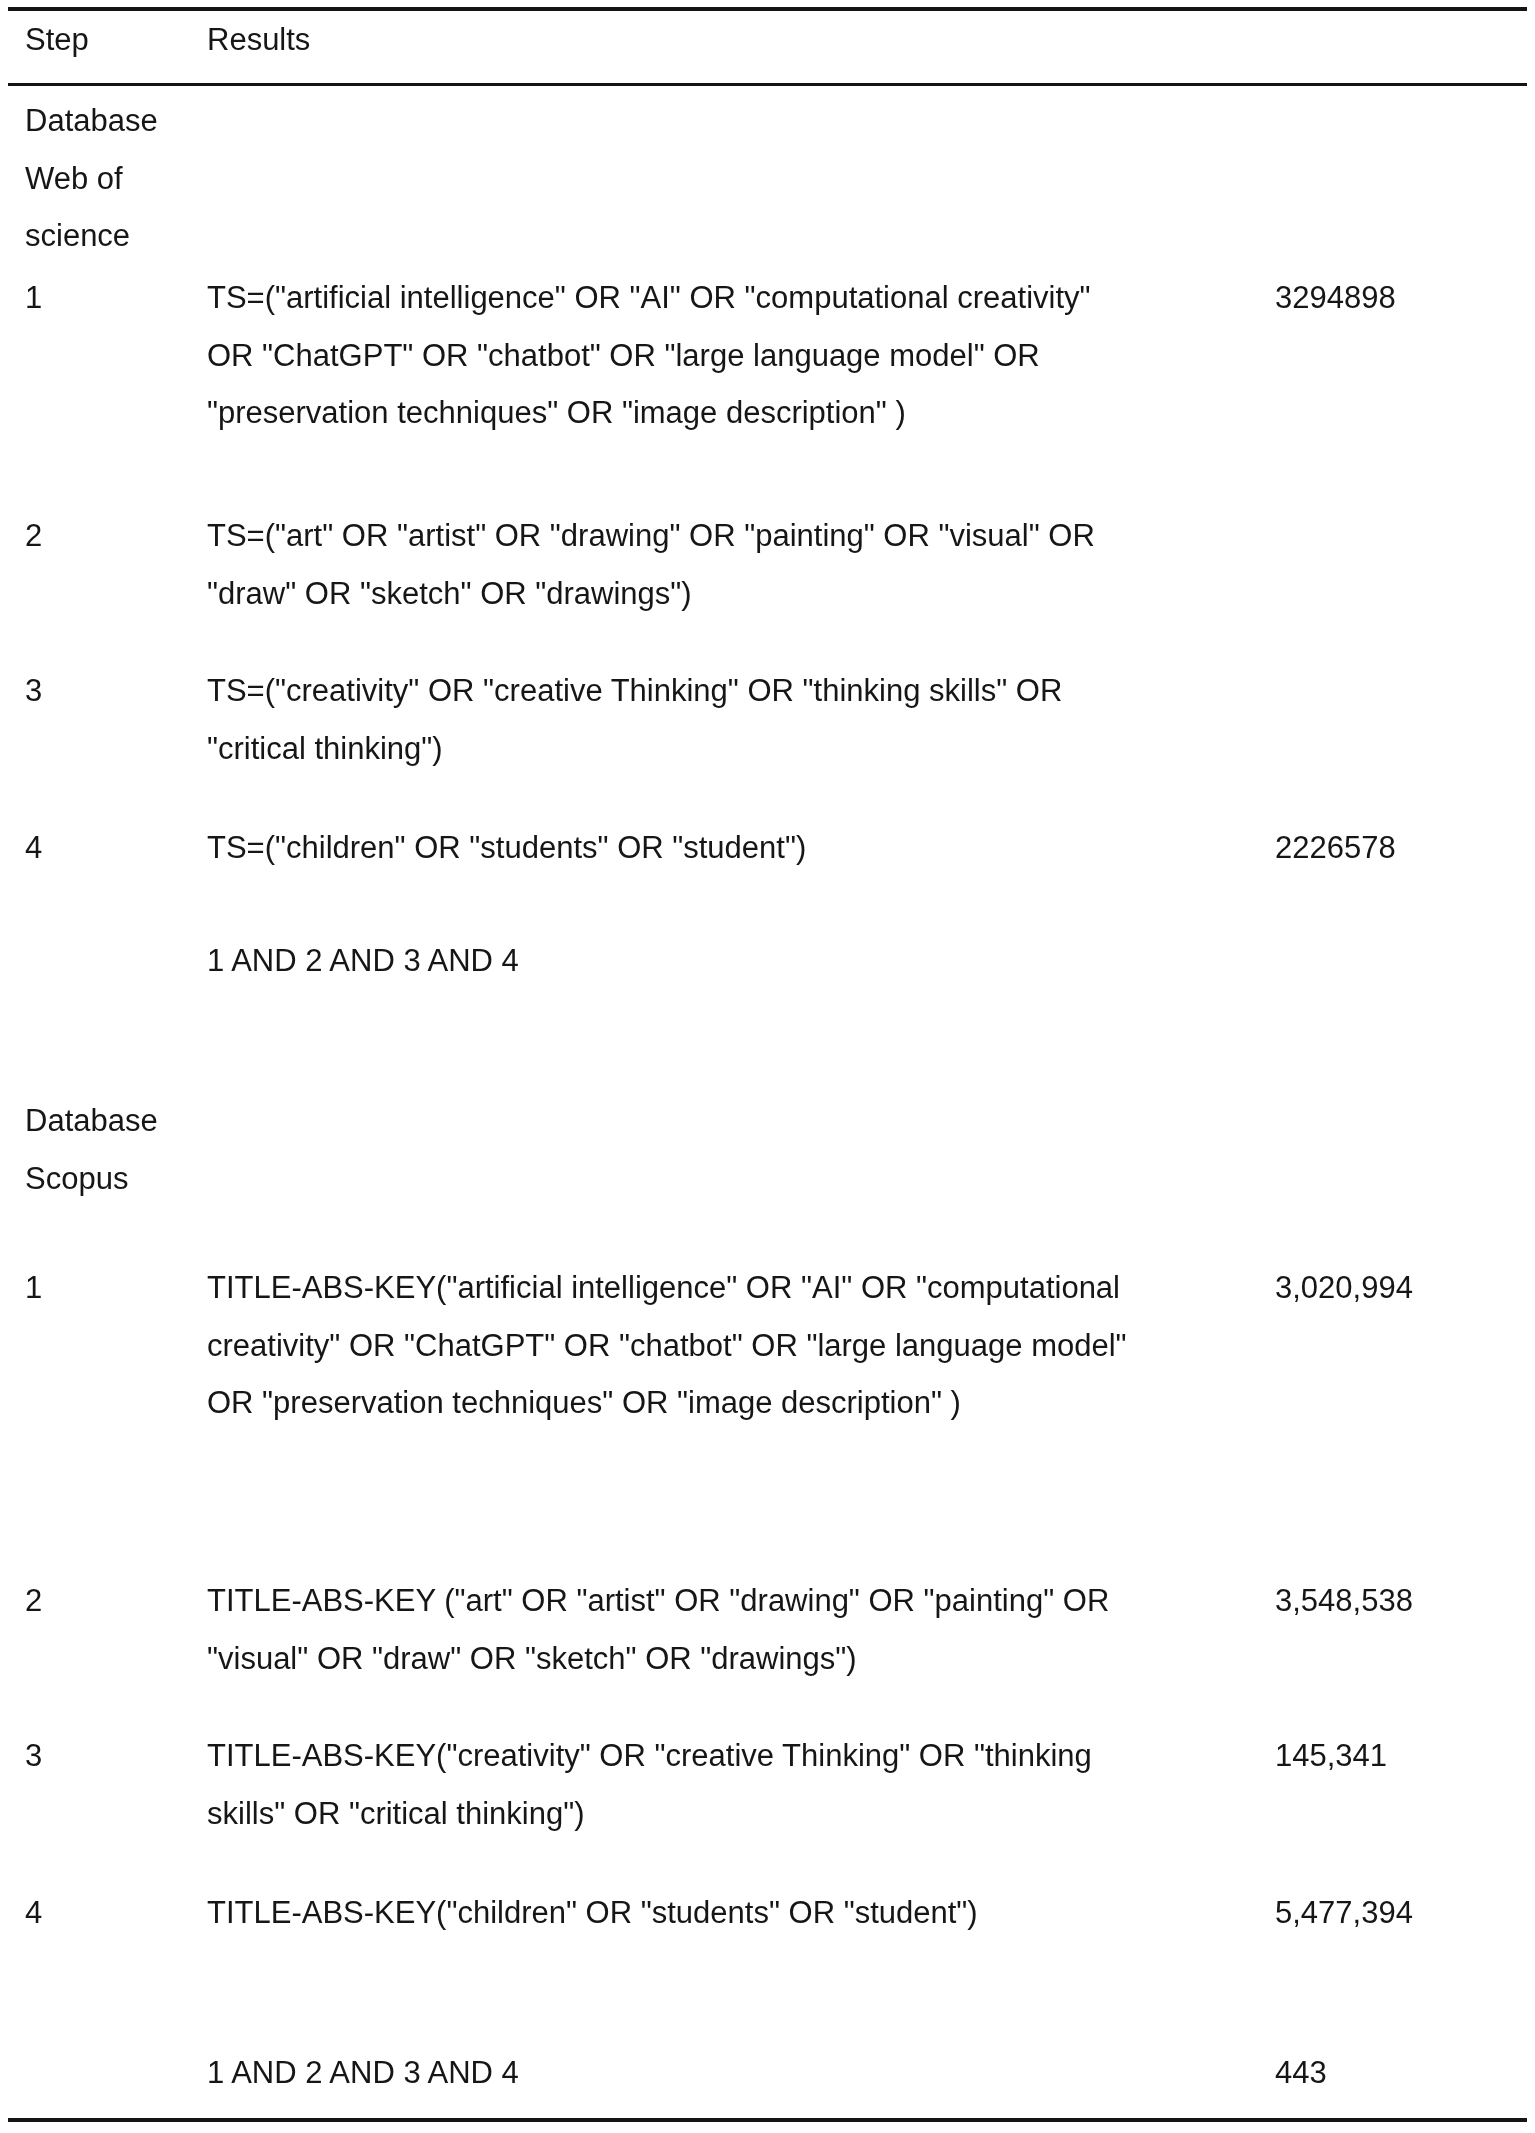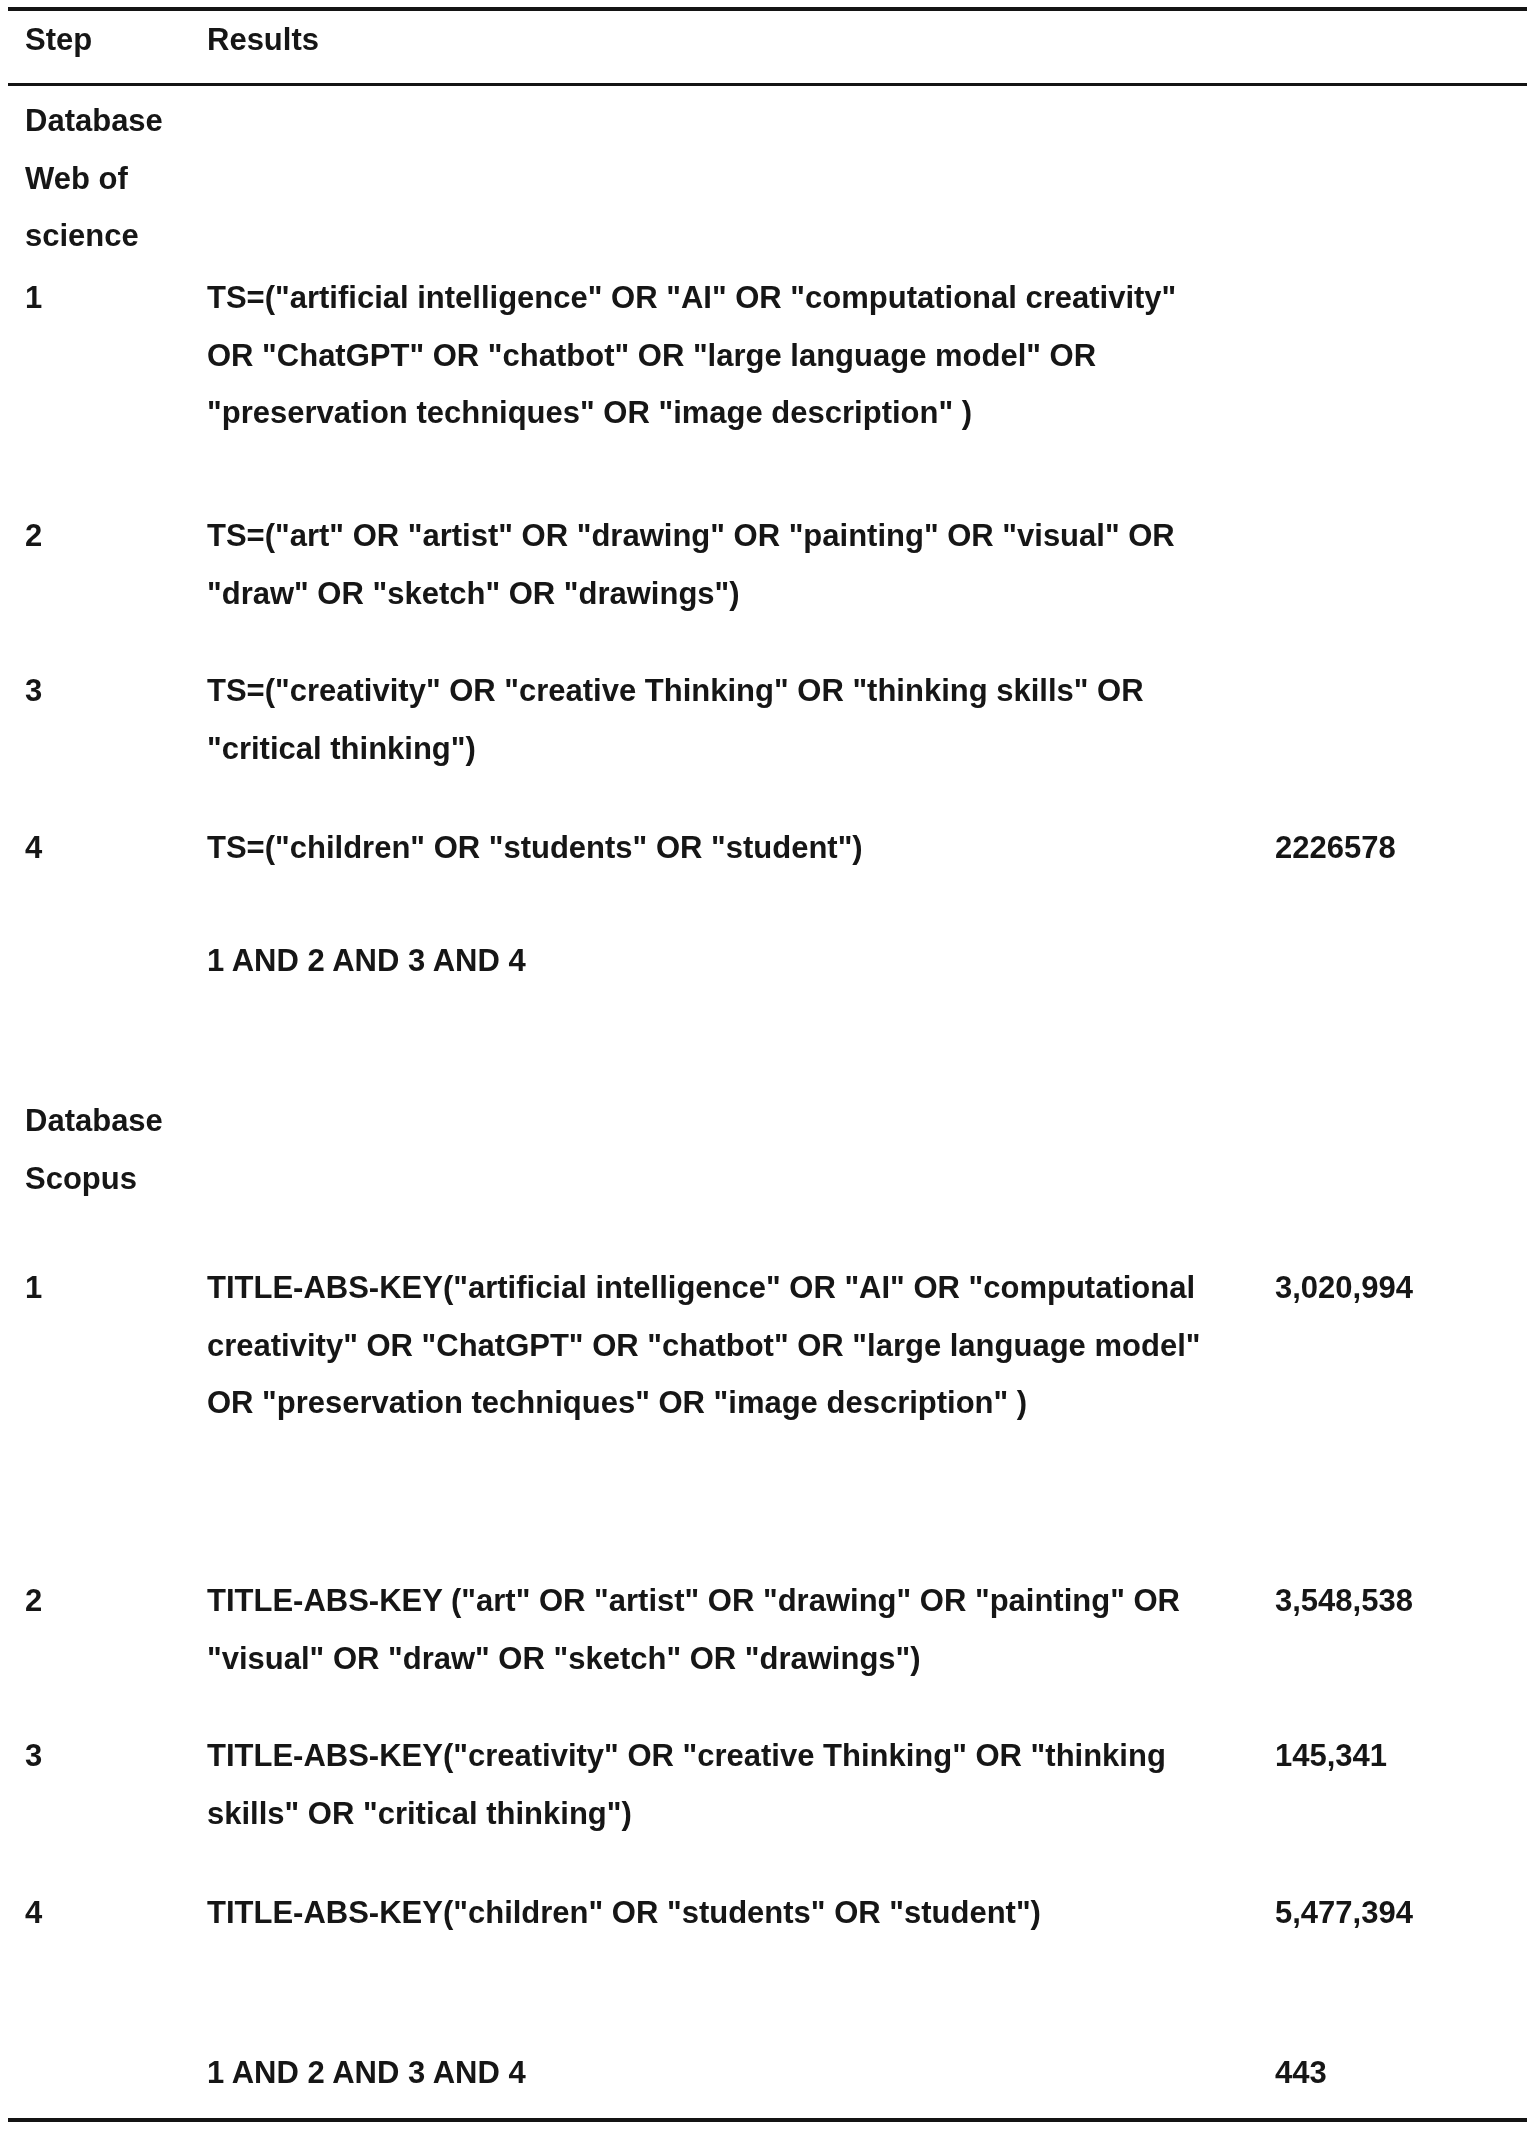--- a/index.html
+++ b/index.html
@@ -12,21 +12,20 @@
     width: 1535px;
     height: 2133px;
     box-sizing: border-box;
     padding-top: 7px;
     background: #ffffff;
     font-family: "Liberation Sans", "DejaVu Sans", sans-serif;
     font-size: 31px;
     line-height: 57.5px;
     color: #161616;
     overflow: hidden;
-    font-weight: bold;
   }
   .rule {
     height: 0;
     margin-left: 8px;
     margin-right: 8px;
   }
   .rule-top    { border-top: 4px solid #141414; }
   .rule-mid    { border-top: 3px solid #141414; margin-top: 14.5px; }
   .rule-bottom { border-top: 4px solid #141414; margin-top: 16.5px; }
   .grid {
@@ -64,20 +63,21 @@
     <div class="cell"></div>
   </div>
 
   <div class="grid" style="margin-top:4.5px">
     <div class="cell">1</div>
     <div class="cell terms-cell">
       <div class="tline">TS=("artificial intelligence" OR "AI" OR "computational creativity"</div>
       <div class="tline">OR "ChatGPT" OR "chatbot" OR "large language model" OR</div>
       <div class="tline">"preservation techniques" OR "image description" )</div>
     </div>
+    <div class="cell results-cell">3294898</div>
   </div>
 
   <div class="grid" style="margin-top:65.5px">
     <div class="cell">2</div>
     <div class="cell terms-cell">
       <div class="tline">TS=("art" OR "artist" OR "drawing" OR "painting" OR "visual" OR</div>
       <div class="tline">"draw" OR "sketch" OR "drawings")</div>
     </div>
   </div>
 

